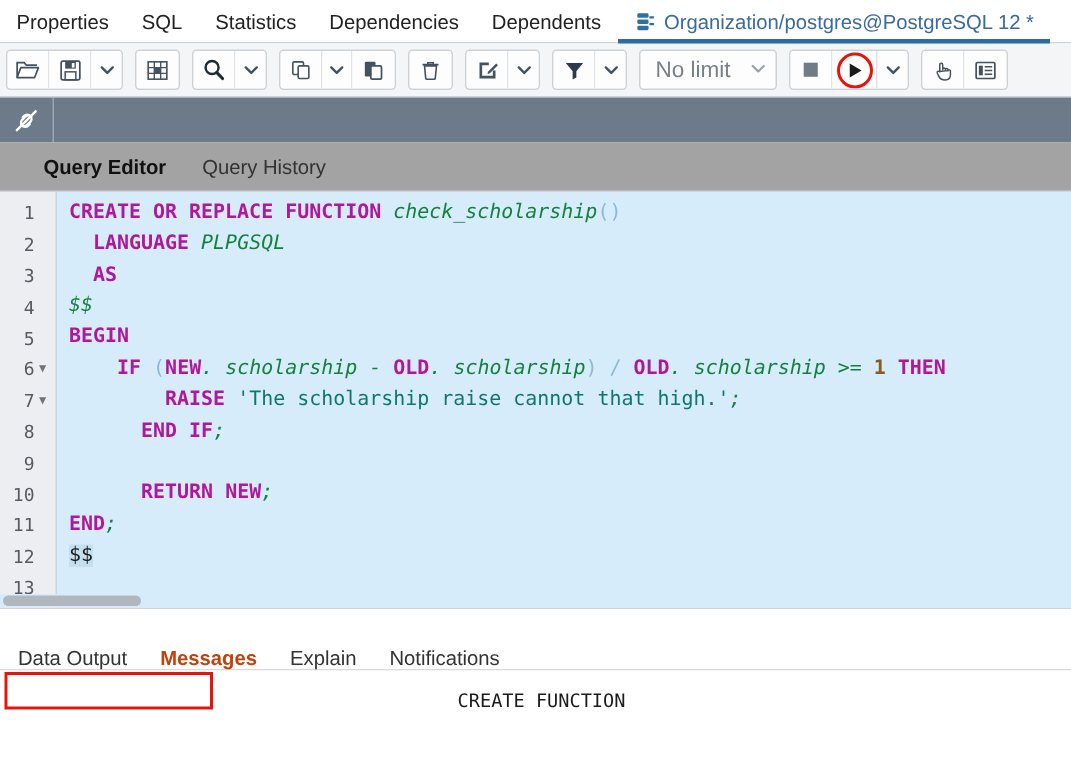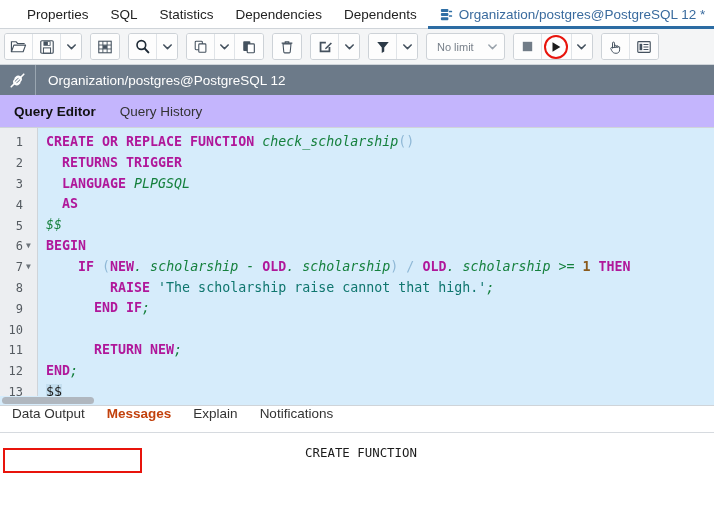--- a/index.html
+++ b/index.html
@@ -11,21 +11,21 @@
   }
   #app { width: 714px; height: 514px; position: relative; background:#fff; }
 
   
   .obj-tabs {
     height: 29px;
     background: #ffffff;
     display: flex;
     align-items: stretch;
     border-bottom: 1px solid #cfd4d9;
-    padding-left: 16px;
+    padding-left: 0;
   }
   .obj-tab {
     display: flex; align-items: center;
     padding: 0 11px;
     font-size: 13.5px;
     color: #222;
     white-space: nowrap;
     position: relative;
     cursor: pointer;
   }
@@ -75,21 +75,21 @@
     display:flex; align-items:center;
     height: 27px;
     border: 1px solid #cdd2d7;
     border-radius: 3px;
     background:#fdfdfd;
     padding: 0 6px 0 10px;
     margin-right: 8px;
     cursor:pointer;
   }
   .limit-text {
-    font-size: 11px; color:#78808a;
+    font-size: 15px; color:#78808a;
     margin-right: 13px; white-space: nowrap;
   }
   .play-wrap { position: relative; display:flex; align-items:center; justify-content:center; min-width:30px; }
   .play-ring {
     position:absolute; width:24px; height:24px;
     border: 2.5px solid #e8140c; border-radius: 50%;
     pointer-events:none;
   }
 
   
@@ -105,24 +105,24 @@
     border-right: 1px solid #9aa6b1;
   }
   .conn-title {
     font-size: 13.5px; padding-left: 12px; color:#ffffff;
     white-space: nowrap;
   }
 
   
   .ed-tabs {
     height: 33px;
-    background: #c4b5fd;
+    background: #a3a3a3;
     border-bottom: 1px solid #cfd4d9;
     display:flex; align-items:center;
-    padding-left: 14px;
+    padding-left: 29px;
   }
   .ed-tab {
     font-size: 13.5px; color:#333; margin-right: 24px; cursor:pointer;
   }
   .ed-tab.active { font-weight: bold; color:#111; }
 
   
   .editor {
     position: relative;
     height: 277px;
@@ -179,25 +179,25 @@
     position:absolute; left:0; bottom:0; height:9px; width:100%;
     background:#d6ecfb;
   }
   .h-thumb {
     position:absolute; left:2px; bottom:1px; height:7px; width:92px;
     background:#b0b7bf; border-radius: 4px;
   }
 
   
   .bot-tabs {
-    height: 28px;
+    height: 42px;
     background:#ffffff;
     border-top: 1px solid #cfd4d9;
     border-bottom: 1px solid #d6dadf;
-    display:flex; align-items:flex-start;
+    display:flex; align-items:flex-end;
     padding-left: 12px;
   }
   .bot-tab { font-size: 13.5px; color:#333; margin-right: 22px; cursor:pointer; }
   .bot-tab.active { font-weight:bold; color:#c2410c; }
 
   
   .messages {
     position:relative;
     height: 78px;
     background:#ffffff;
@@ -418,21 +418,20 @@
   <div class="conn-bar">
     <div class="conn-icon-cell">
       <svg width="19" height="19" viewBox="0 0 20 20">
         <g stroke="#ffffff" stroke-width="1.7" fill="none" stroke-linecap="round">
           <path d="M6.6 12.8a3 3 0 0 0 4.2 0l2-2a3 3 0 0 0 0-4.2 3 3 0 0 0-4.2 0l-1 1"></path>
           <path d="M13.4 7.2a3 3 0 0 0-4.2 0l-2 2a3 3 0 0 0 0 4.2 3 3 0 0 0 4.2 0l1-1"></path>
           <line x1="3.4" y1="16.6" x2="16.6" y2="3.4"></line>
         </g>
       </svg>
     </div>
-    <div class="conn-title">Organization/postgres@PostgreSQL 12</div>
   </div>
 
   <div class="ed-tabs">
     <div class="ed-tab active">
       <span>Query Editor</span>
     </div>
     <div class="ed-tab">
       <span>Query History</span>
     </div>
   </div>
@@ -487,21 +486,20 @@
           <span class="num">12</span>
           <span class="fold empty">▼</span>
         </div>
         <div class="gline">
           <span class="num">13</span>
           <span class="fold empty">▼</span>
         </div>
       </div>
     <div class="code" id="code">
         <div class="cline"><span class="kw">CREATE OR REPLACE FUNCTION</span><span class="plain"> check_scholarship</span><span class="paren">()</span></div>
-        <div class="cline"><span class="plain">  </span><span class="kw">RETURNS TRIGGER</span></div>
         <div class="cline"><span class="plain">  </span><span class="kw">LANGUAGE</span><span class="plain"> PLPGSQL</span></div>
         <div class="cline"><span class="plain">  </span><span class="kw">AS</span></div>
         <div class="cline"><span class="plain">$$</span></div>
         <div class="cline"><span class="kw">BEGIN</span></div>
         <div class="cline"><span class="plain">    </span><span class="kw">IF</span><span class="plain"> </span><span class="paren">(</span><span class="kw">NEW</span><span class="plain">. scholarship </span><span class="plain">-</span><span class="plain"> </span><span class="kw">OLD</span><span class="plain">. scholarship</span><span class="paren">)</span><span class="plain"> </span><span class="paren">/</span><span class="plain"> </span><span class="kw">OLD</span><span class="plain">. scholarship &gt;= </span><span class="num-lit">1</span><span class="plain"> </span><span class="kw">THEN</span></div>
         <div class="cline"><span class="plain">        </span><span class="kw">RAISE</span><span class="plain"> </span><span class="str">'The scholarship raise cannot that high.'</span><span class="plain">;</span></div>
         <div class="cline"><span class="plain">      </span><span class="kw">END IF</span><span class="plain">;</span></div>
         <div class="cline"><span class="plain"></span></div>
         <div class="cline"><span class="plain">      </span><span class="kw">RETURN NEW</span><span class="plain">;</span></div>
         <div class="cline"><span class="kw">END</span><span class="plain">;</span></div>

